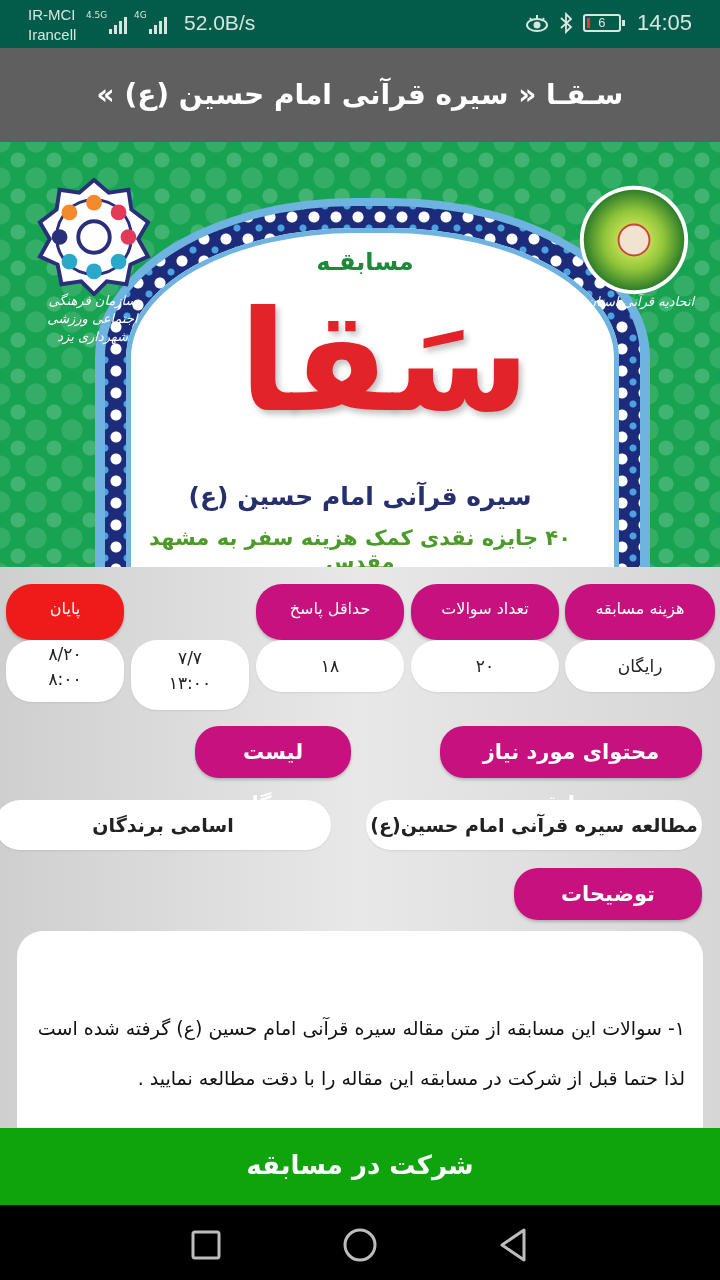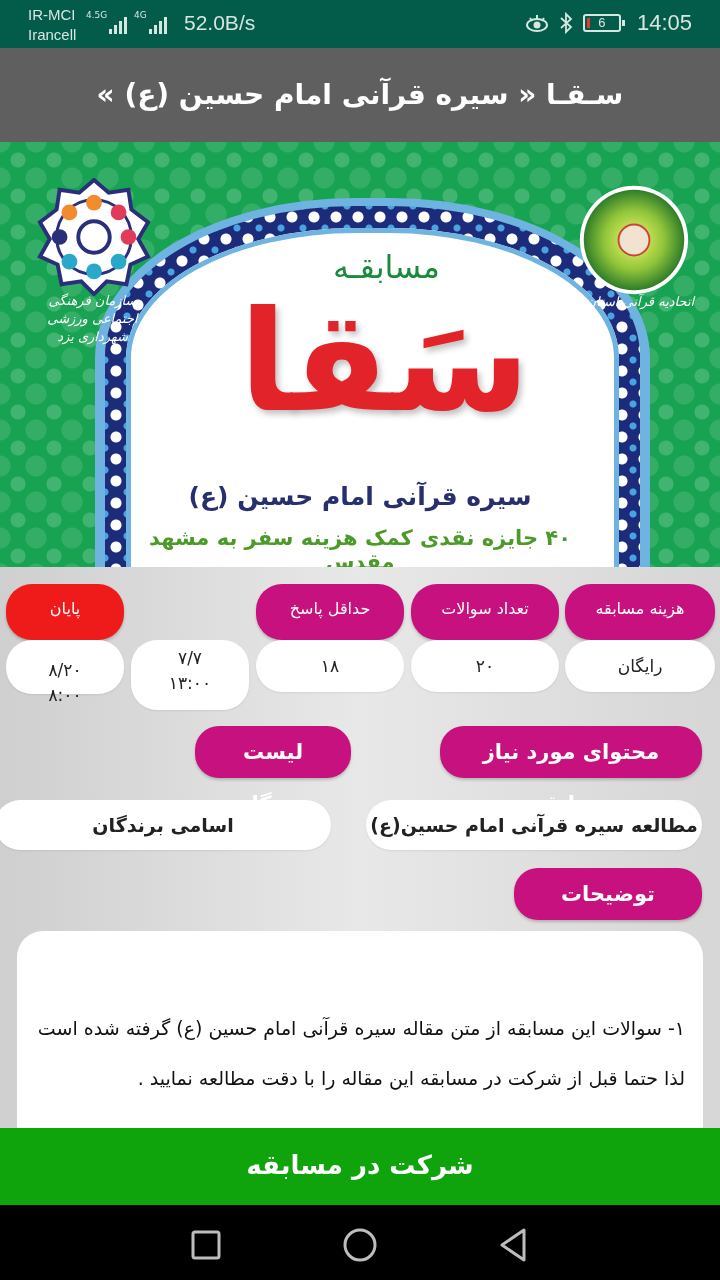--- a/index.html
+++ b/index.html
@@ -35,21 +35,21 @@
     background-color: #1c2c7a;
     background-image: radial-gradient(circle, #ffffff 0 5px, transparent 6px), radial-gradient(circle, #4aa3e0 0 3px, transparent 4px);
     background-size: 22px 22px, 22px 22px; background-position: 0 0, 11px 11px; }
   .arch-inner { position: absolute; left: 126px; top: 86px; width: 493px; height: 400px; background: #fff; border-radius: 230px 230px 0 0 / 130px 130px 0 0; box-shadow: inset 0 0 0 5px #6fb3e0; }
 
   .logo-left { position: absolute; left: 35px; top: 36px; width: 118px; height: 118px; }
   .logo-left-text { position: absolute; left: 25px; top: 150px; width: 135px; color: #fff; font-size: 13px; text-align: center; direction: rtl; line-height: 18px; font-style: italic; }
   .logo-right { position: absolute; left: 576px; top: 40px; width: 116px; height: 116px; }
   .logo-right-text { position: absolute; left: 560px; top: 152px; width: 140px; color: #fff; font-size: 13px; text-align: center; direction: rtl; font-style: italic; }
 
-  .b-competition { position: absolute; left: 290px; top: 106px; width: 150px; text-align: right; color: #1b8a3a; font-weight: normal; font-size: 32px; direction: rtl; }
+  .b-competition { position: absolute; left: 290px; top: 106px; width: 150px; text-align: center; color: #1b8a3a; font-weight: bold; font-size: 24px; direction: rtl; }
   .b-saqa { position: absolute; left: 240px; top: 130px; width: 290px; text-align: center; color: #e3232a; font-weight: bold; font-size: 140px; line-height: 180px; direction: rtl; text-shadow: 3px 4px 6px rgba(0,0,0,0.25); }
   .b-sub1 { position: absolute; left: 180px; top: 340px; width: 360px; text-align: center; color: #27306e; font-weight: bold; font-size: 25px; direction: rtl; }
   .b-sub2 { position: absolute; left: 140px; top: 384px; width: 440px; text-align: center; color: #4c9a2a; font-weight: bold; font-size: 21px; direction: rtl; }
 
   
   .content { position: absolute; left: 0; top: 567px; width: 720px; height: 561px; background: linear-gradient(90deg, #cfcfcf 0%, #e8e8e8 50%, #d6d6d6 100%); overflow: hidden; direction: rtl; }
 
   .pill { position: absolute; border-radius: 26px; text-align: center; color: #fff; box-shadow: 0 2px 3px rgba(0,0,0,0.2); }
   .head-pill { height: 56px; line-height: 50px; font-size: 16px; }
   .val-pill { background: #fff; color: #222; font-size: 17px; box-shadow: 0 1px 2px rgba(0,0,0,0.08); }
@@ -157,21 +157,21 @@
   <div class="pill head-pill magenta" style="right:316px; top:17px; width:148px;">حداقل پاسخ</div>
   <div class="pill head-pill red" style="right:596px; top:17px; width:118px;">پایان</div>
 
   <div class="pill val-pill" style="right:5px; top:73px; width:150px; height:52px; line-height:52px;">رایگان</div>
   <div class="pill val-pill" style="right:161px; top:73px; width:148px; height:52px; line-height:52px;">۲۰</div>
   <div class="pill val-pill" style="right:316px; top:73px; width:148px; height:52px; line-height:52px;">۱۸</div>
   <div class="pill val-pill" style="right:471px; top:73px; width:118px; height:70px; padding-top:6px; line-height:25px;">
     <div>۷/۷</div>
     <div>۱۳:۰۰</div>
   </div>
-  <div class="pill val-pill" style="right:596px; top:73px; width:118px; height:54px; padding-top:18px; line-height:25px;">
+  <div class="pill val-pill" style="right:596px; top:73px; width:118px; height:62px; padding-top:2px; line-height:25px;">
     <div>۸/۲۰</div>
     <div>۸:۰۰</div>
   </div>
 
   <div class="pill section-pill magenta" style="right:18px; top:159px; width:262px;">محتوای مورد نیاز مسابقه</div>
   <div class="pill section-pill magenta" style="right:369px; top:159px; width:156px;">لیست برندگان</div>
 
   <div class="wide-pill" style="right:18px; top:233px; width:336px;">مطالعه سیره قرآنی امام حسین(ع)</div>
   <div class="wide-pill" style="right:389px; top:233px; width:336px;">اسامی برندگان</div>
 

